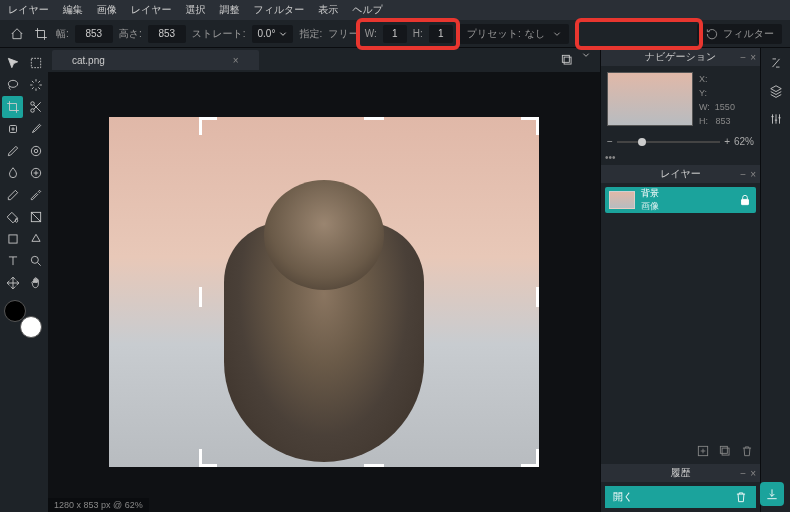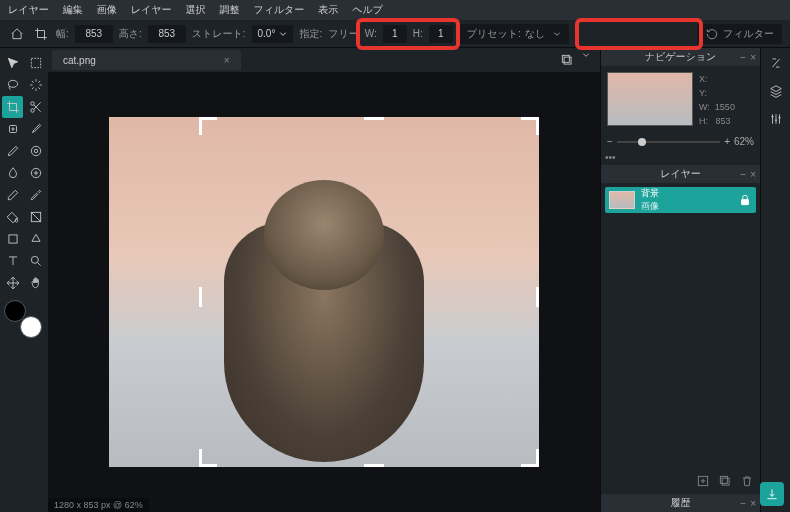--- a/index.html
+++ b/index.html
@@ -21,21 +21,21 @@
 .main{display:flex;height:464px}
 .ltools{width:48px;background:#1e2328;display:flex;flex-direction:column;padding:4px 2px}
 .trow{display:flex;height:22px;gap:2px}
 .tcell{width:22px;height:22px;display:flex;align-items:center;justify-content:center;color:#ccc;cursor:pointer}
 .tcell.active{background:#1ba39c;border-radius:2px}
 .colors{position:relative;width:44px;height:40px;margin-top:6px}
 .col-b{position:absolute;width:22px;height:22px;border-radius:50%;background:#fff;border:1px solid #555;right:4px;bottom:2px}
 .col-f{position:absolute;width:22px;height:22px;border-radius:50%;background:#000;border:1px solid #555;left:2px;top:0}
 .canvas-area{flex:1;background:#0f1114;display:flex;flex-direction:column;position:relative}
 .tabbar{height:24px;display:flex;align-items:center;background:#1e2328;padding:0 4px;justify-content:space-between}
-.tab{background:#2a2f36;height:20px;display:flex;align-items:center;padding:0 11px;border-radius:2px 2px 0 0;gap:8px;color:#ccc;font-size:10px}
+.tab{background:#2a2f36;height:20px;display:flex;align-items:center;padding:0 20px;border-radius:2px 2px 0 0;gap:8px;color:#ccc;font-size:10px}
 .tab-x{color:#888;cursor:pointer;margin-left:120px}
 .canvas{flex:1;display:flex;align-items:center;justify-content:center;position:relative}
 .cat{width:430px;height:350px;position:relative;background:linear-gradient(180deg,#e0b8a8 0%,#e8c8b8 40%,#c8ccd0 65%,#b8bcc0 100%)}
 .cat::before{content:"";position:absolute;left:50%;top:30%;transform:translateX(-50%);width:200px;height:240px;background:radial-gradient(ellipse at 50% 30%,#8a7560 0%,#6a5a48 30%,#4a4038 60%,#3a3028 100%);border-radius:60px 60px 100px 100px}
 .cat::after{content:"";position:absolute;left:50%;top:18%;transform:translateX(-50%);width:120px;height:110px;background:radial-gradient(circle at 50% 40%,#9a8570,#6a5a48 60%,#3a3028);border-radius:50%}
 .crop-h{position:absolute;background:#fff}
 .statusbar{position:absolute;bottom:0;left:0;height:14px;background:#0a0c0f;padding:0 6px;font-size:9px;color:#888;display:flex;align-items:center}
 .rpanel{width:160px;background:#1e2328;display:flex;flex-direction:column;border-left:1px solid #0a0c0f}
 .rtools{width:30px;background:#1e2328;display:flex;flex-direction:column;padding:4px 2px;gap:6px;align-items:center;border-left:1px solid #0a0c0f}
 .panel-head{height:18px;background:#2a2f36;display:flex;align-items:center;justify-content:center;color:#ccc;font-size:10px;position:relative}
@@ -362,20 +362,26 @@
           <path d="M5 7h14M9 7V5h6v2M7 7l1 13h8l1-13"></path>
         </svg>
     </div>
     <div class="panel-head">
       <span>履歴</span>
       <div class="panel-ctrl">
           <span>−</span>
           <span>×</span>
         </div>
     </div>
+    <div class="hist-item">
+      <span>開く</span>
+      <svg viewBox="0 0 24 24">
+          <path d="M5 7h14M9 7V5h6v2M7 7l1 13h8l1-13" stroke="#fff"></path>
+        </svg>
+    </div>
   </div>
 
   <div class="rtools">
     <div class="tcell">
         <svg viewBox="0 0 24 24">
           <path d="M6 19L18 5M6 5h6M12 19h6"></path>
         </svg>
       </div>
     <div class="tcell">
         <svg viewBox="0 0 24 24">

